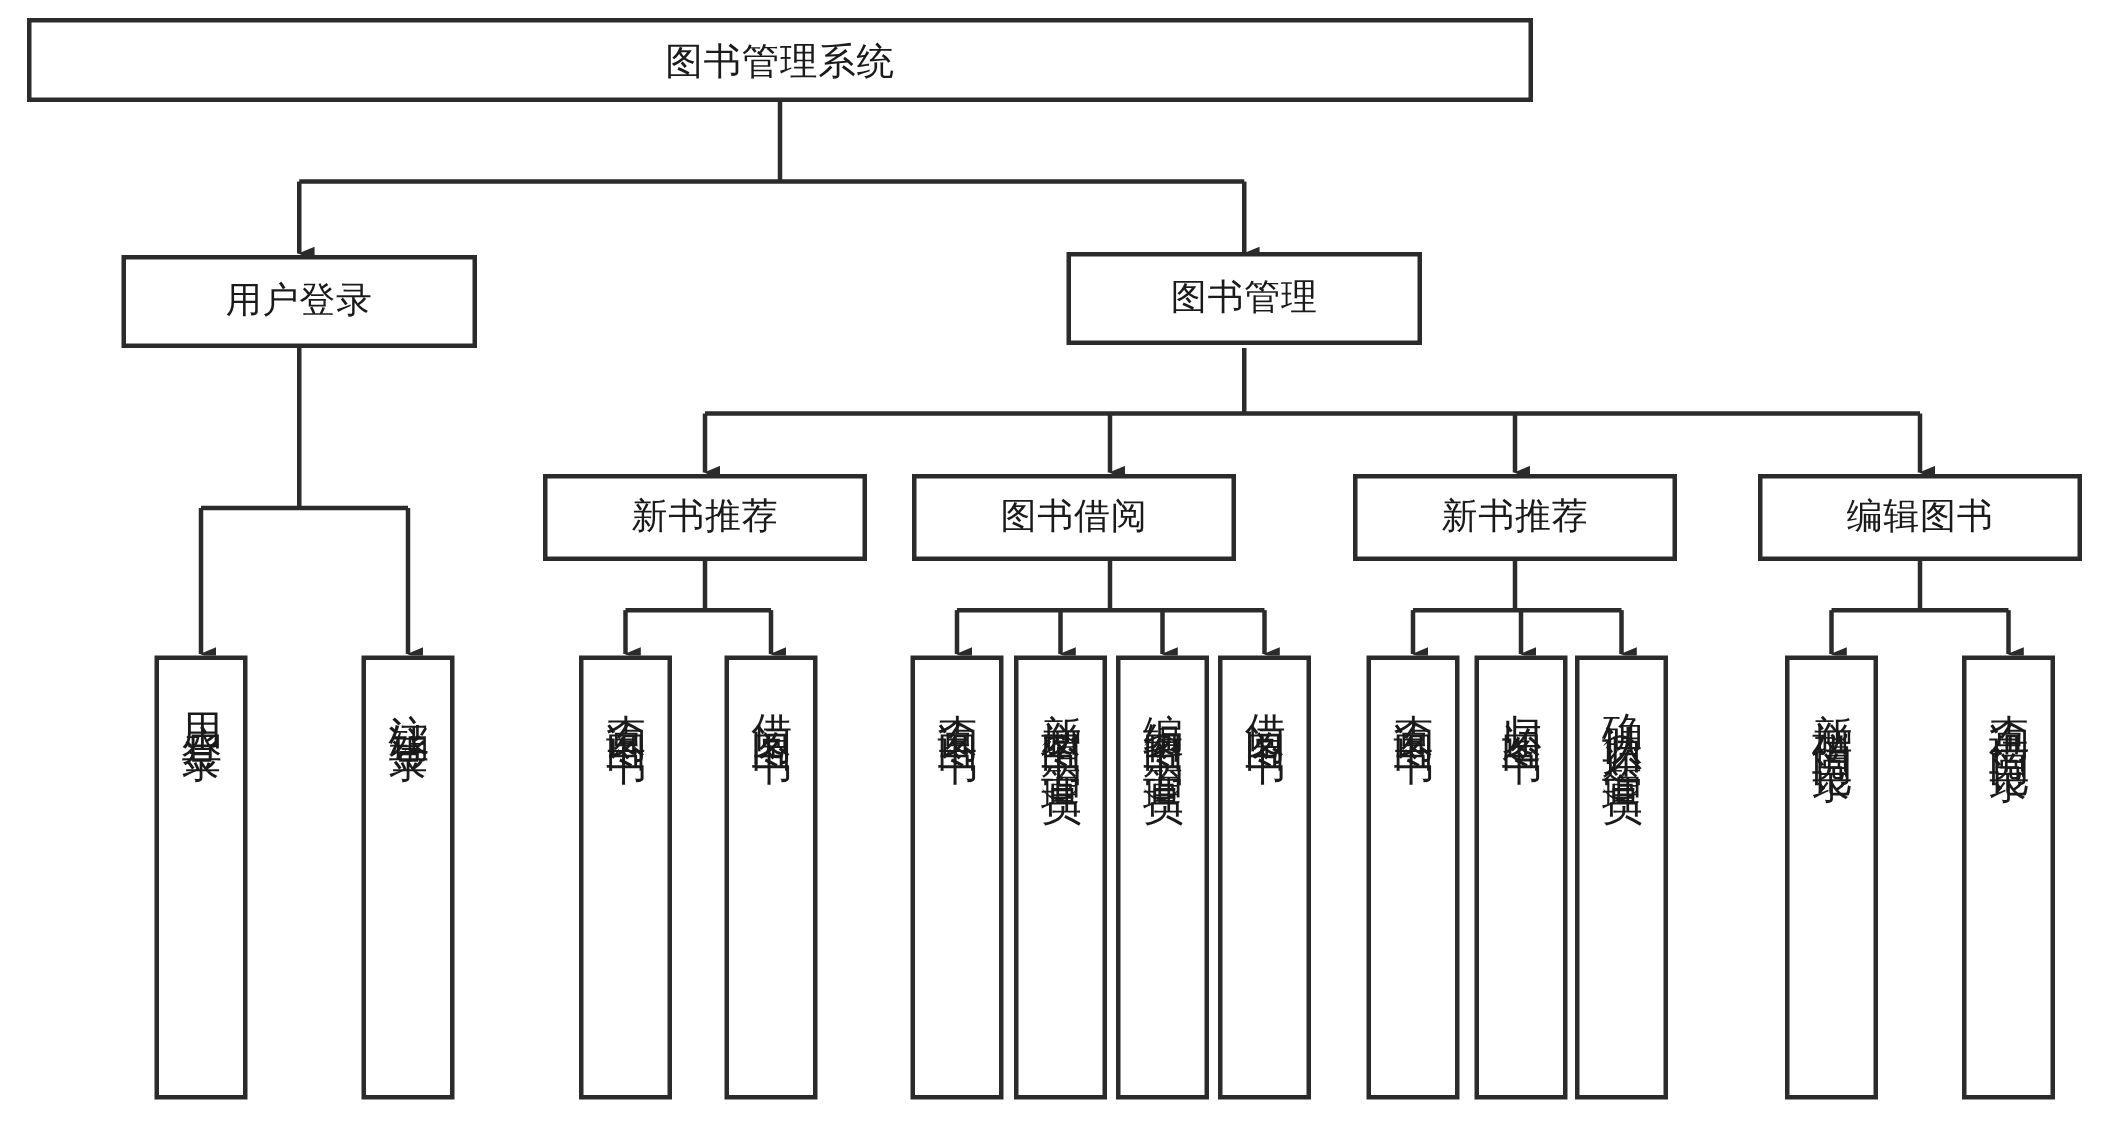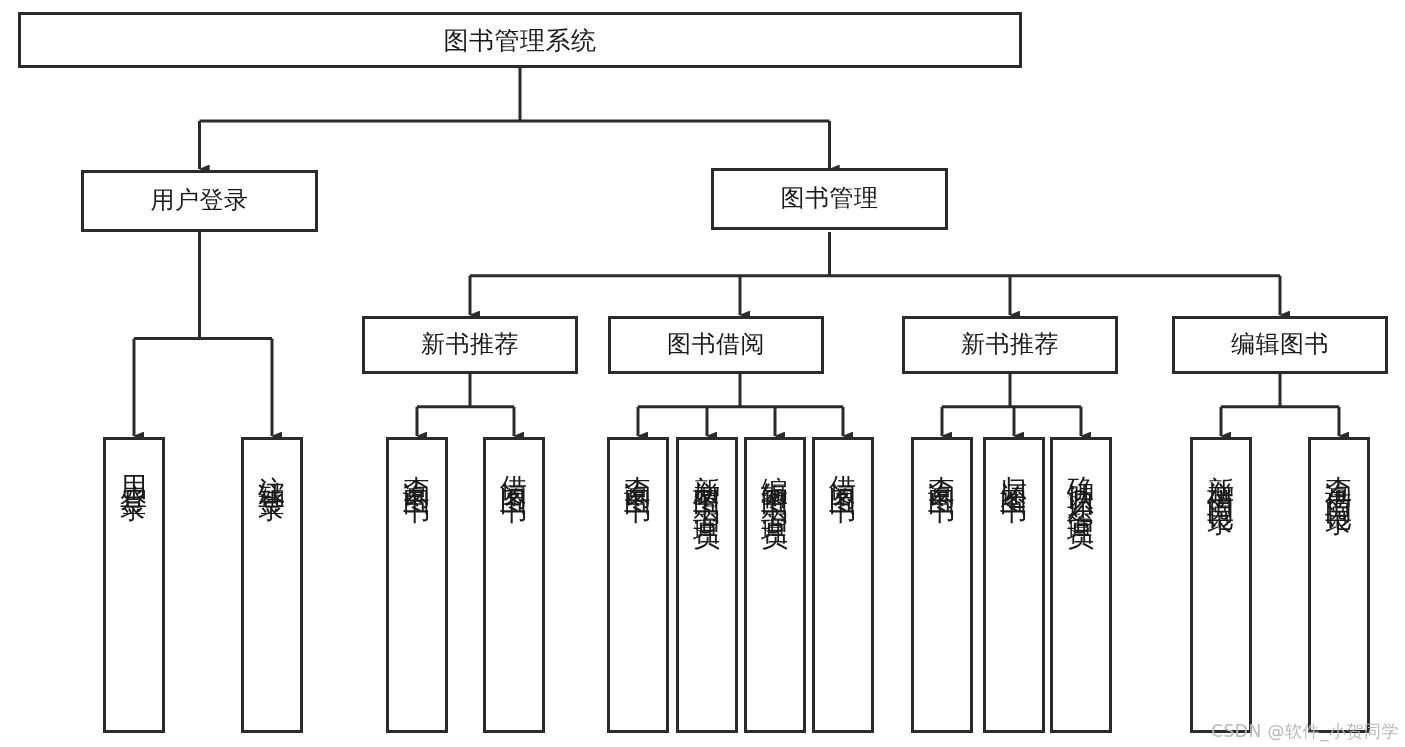--- a/index.html
+++ b/index.html
@@ -171,14 +171,13 @@
         <span class="lbl">确认归还（管理员）</span>
       </div>
       <div class="node vert" style="left: 1190px; top: 437px; width: 62px; height: 296px;">
         <span class="lbl">新增借阅记录</span>
       </div>
       <div class="node vert" style="left: 1308px; top: 437px; width: 62px; height: 296px;">
         <span class="lbl">查询借阅记录</span>
       </div>
     </div>
 
-  <div class="watermark">CSDN @软件_小贺同学</div>
 </div>
 
 </body></html>

